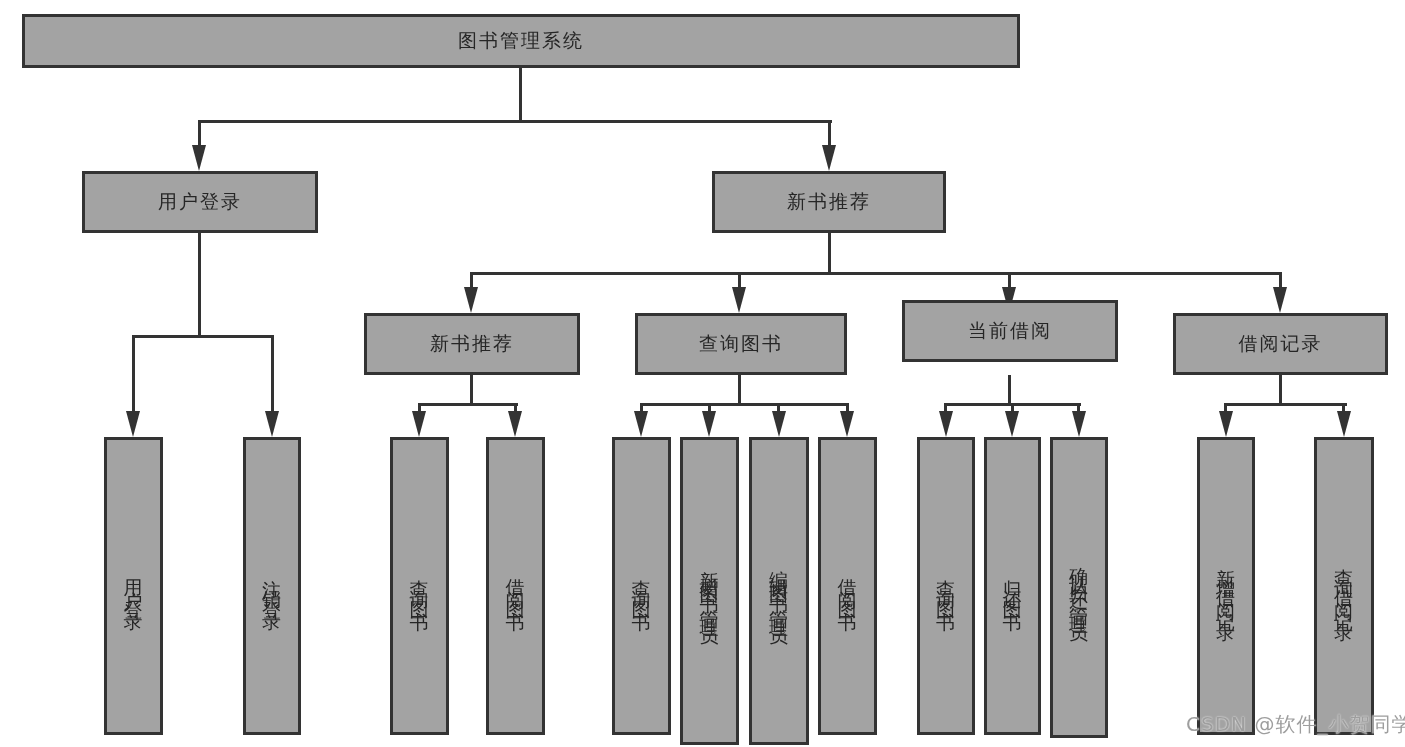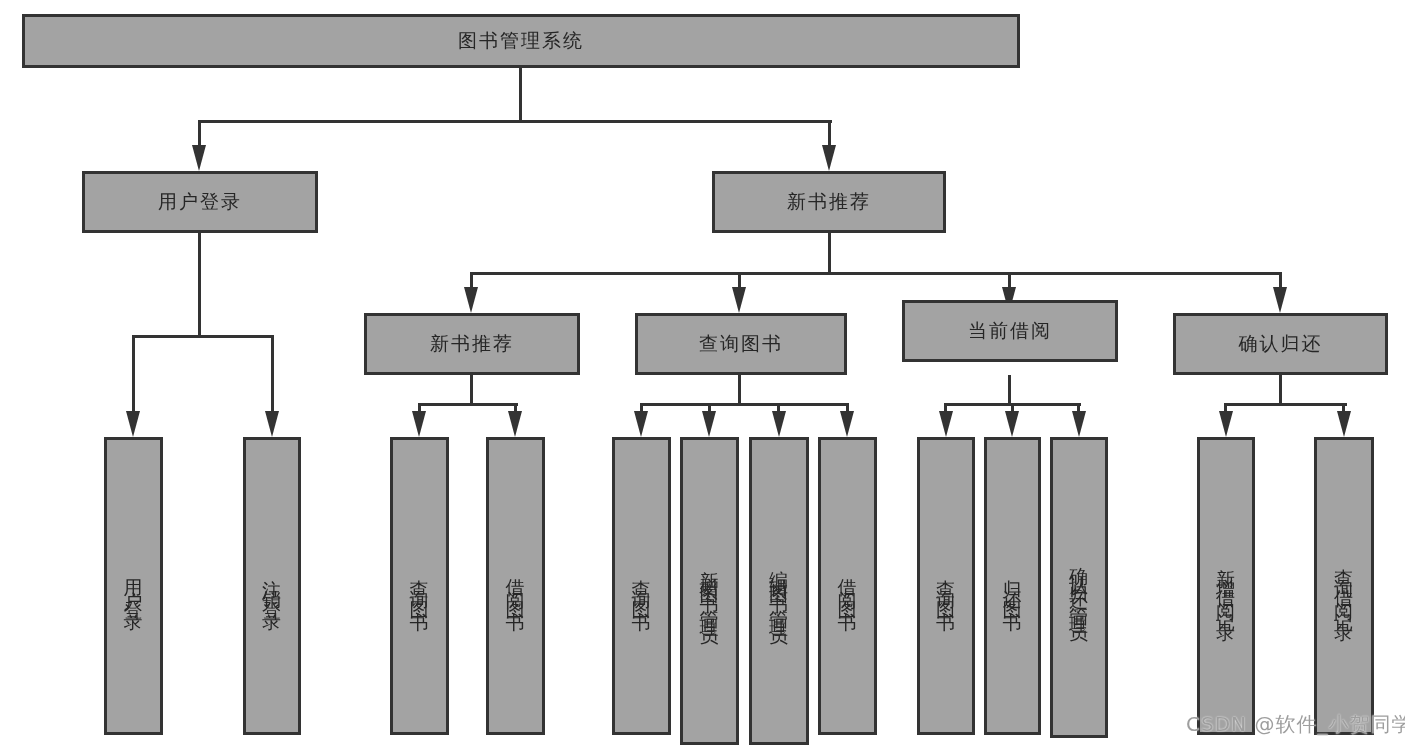--- a/index.html
+++ b/index.html
@@ -74,21 +74,21 @@
   <div class="box" style="left:364px;top:313px;width:216px;height:62px;">
     <span class="lbl">新书推荐</span>
   </div>
   <div class="box" style="left:635px;top:313px;width:212px;height:62px;">
     <span class="lbl">查询图书</span>
   </div>
   <div class="box" style="left:902px;top:300px;width:216px;height:62px;">
     <span class="lbl">当前借阅</span>
   </div>
   <div class="box" style="left:1173px;top:313px;width:215px;height:62px;">
-    <span class="lbl">确认归还</span>
+    <span class="lbl">借阅记录</span>
   </div>
 
   <div class="line" style="left:470px;top:375px;width:3px;height:28px;"></div>
   <div class="line" style="left:418px;top:403px;width:100px;height:3px;"></div>
   <div class="line" style="left:418px;top:403px;width:3px;height:10px;"></div>
   <div class="arrow" style="left:412px;top:411px;"></div>
   <div class="line" style="left:514px;top:403px;width:3px;height:10px;"></div>
   <div class="arrow" style="left:508px;top:411px;"></div>
 
   <div class="line" style="left:738px;top:375px;width:3px;height:28px;"></div>

